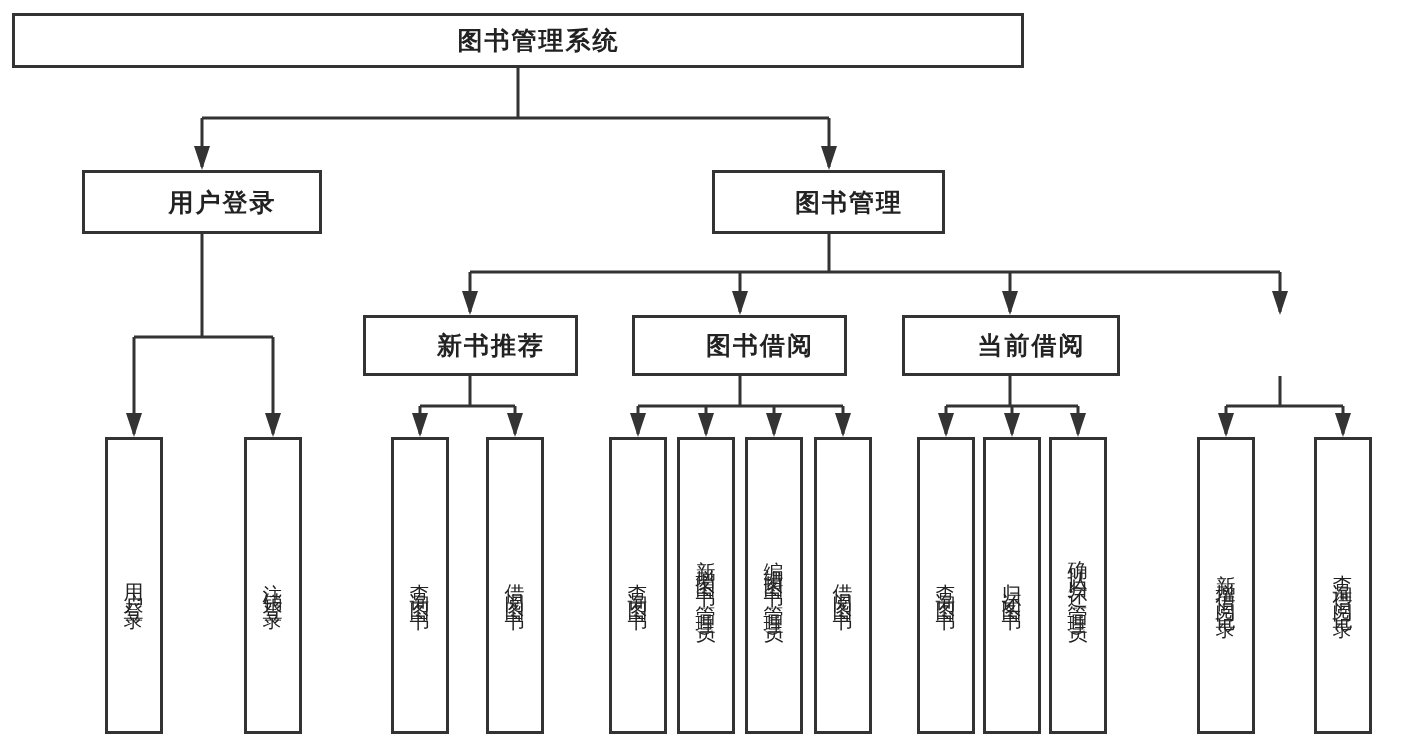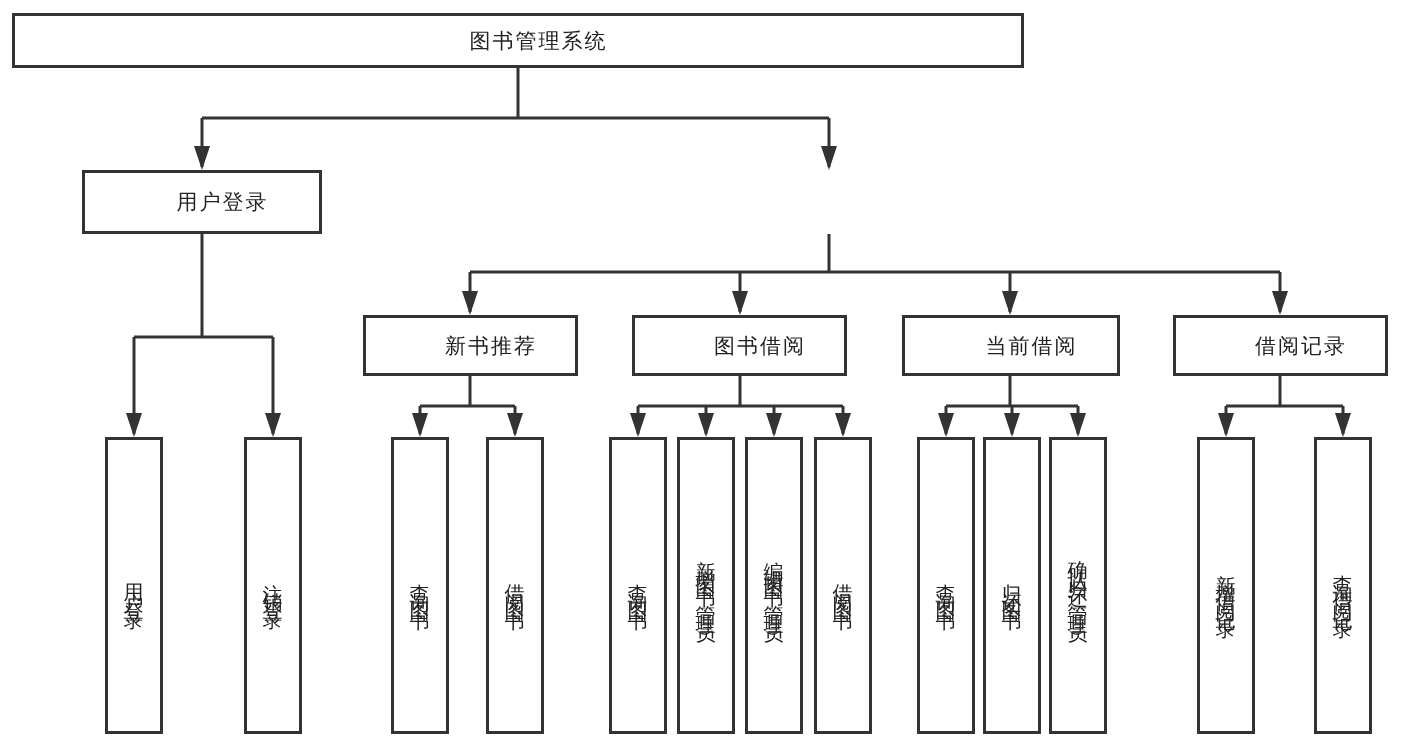--- a/index.html
+++ b/index.html
@@ -21,21 +21,21 @@
   .connectors polygon{fill:var(--line,#333);stroke:none;}
   .box{
     position:absolute;
     box-sizing:border-box;
     border:3px solid var(--line,#333);
     background:#fff;
     color:var(--text,#222);
     display:flex;align-items:center;justify-content:center;
     z-index:2;
   }
-  .h{font-size:21px;letter-spacing:2px;font-weight:400;padding-left:41px;}
+  .h{font-size:25px;letter-spacing:2px;font-weight:700;padding-left:41px;}
   .v{
     writing-mode:vertical-rl;
     text-orientation:mixed;
     font-size:20px;
     letter-spacing:9px;
     line-height:1;
     text-align:center;
   }
   .watermark{
     position:absolute;
@@ -78,25 +78,25 @@
     <polygon points="938,413 954,413 946,437"></polygon>
     <polygon points="1004,413 1020,413 1012,437"></polygon>
     <polygon points="1070,413 1086,413 1078,437"></polygon>
     <polygon points="1218,413 1234,413 1226,437"></polygon>
     <polygon points="1335,413 1351,413 1343,437"></polygon>
   </svg>
 
   <div class="box h" style="left:12px;top:13px;width:1012px;height:55px">图书管理系统</div>
 
   <div class="box h" style="left:82px;top:170px;width:240px;height:64px">用户登录</div>
+  <div class="box h" style="left:712px;top:170px;width:233px;height:64px">图书管理</div>
 
   <div class="box h" style="left:363px;top:315px;width:215px;height:61px">新书推荐</div>
   <div class="box h" style="left:632px;top:315px;width:215px;height:61px">图书借阅</div>
   <div class="box h" style="left:902px;top:315px;width:218px;height:61px">当前借阅</div>
-  <div class="box h" style="left:1173px;top:315px;width:215px;height:61px">借阅记录</div>
 
   <div class="box v" style="left:105px;top:437px;width:58px;height:297px">用户登录</div>
   <div class="box v" style="left:244px;top:437px;width:58px;height:297px">注销登录</div>
 
   <div class="box v" style="left:391px;top:437px;width:58px;height:297px">查询图书</div>
   <div class="box v" style="left:486px;top:437px;width:58px;height:297px">借阅图书</div>
 
   <div class="box v" style="left:609px;top:437px;width:58px;height:297px">查询图书</div>
   <div class="box v" style="left:677px;top:437px;width:58px;height:297px">新增图书（管理员）</div>
   <div class="box v" style="left:745px;top:437px;width:58px;height:297px">编辑图书（管理员）</div>

